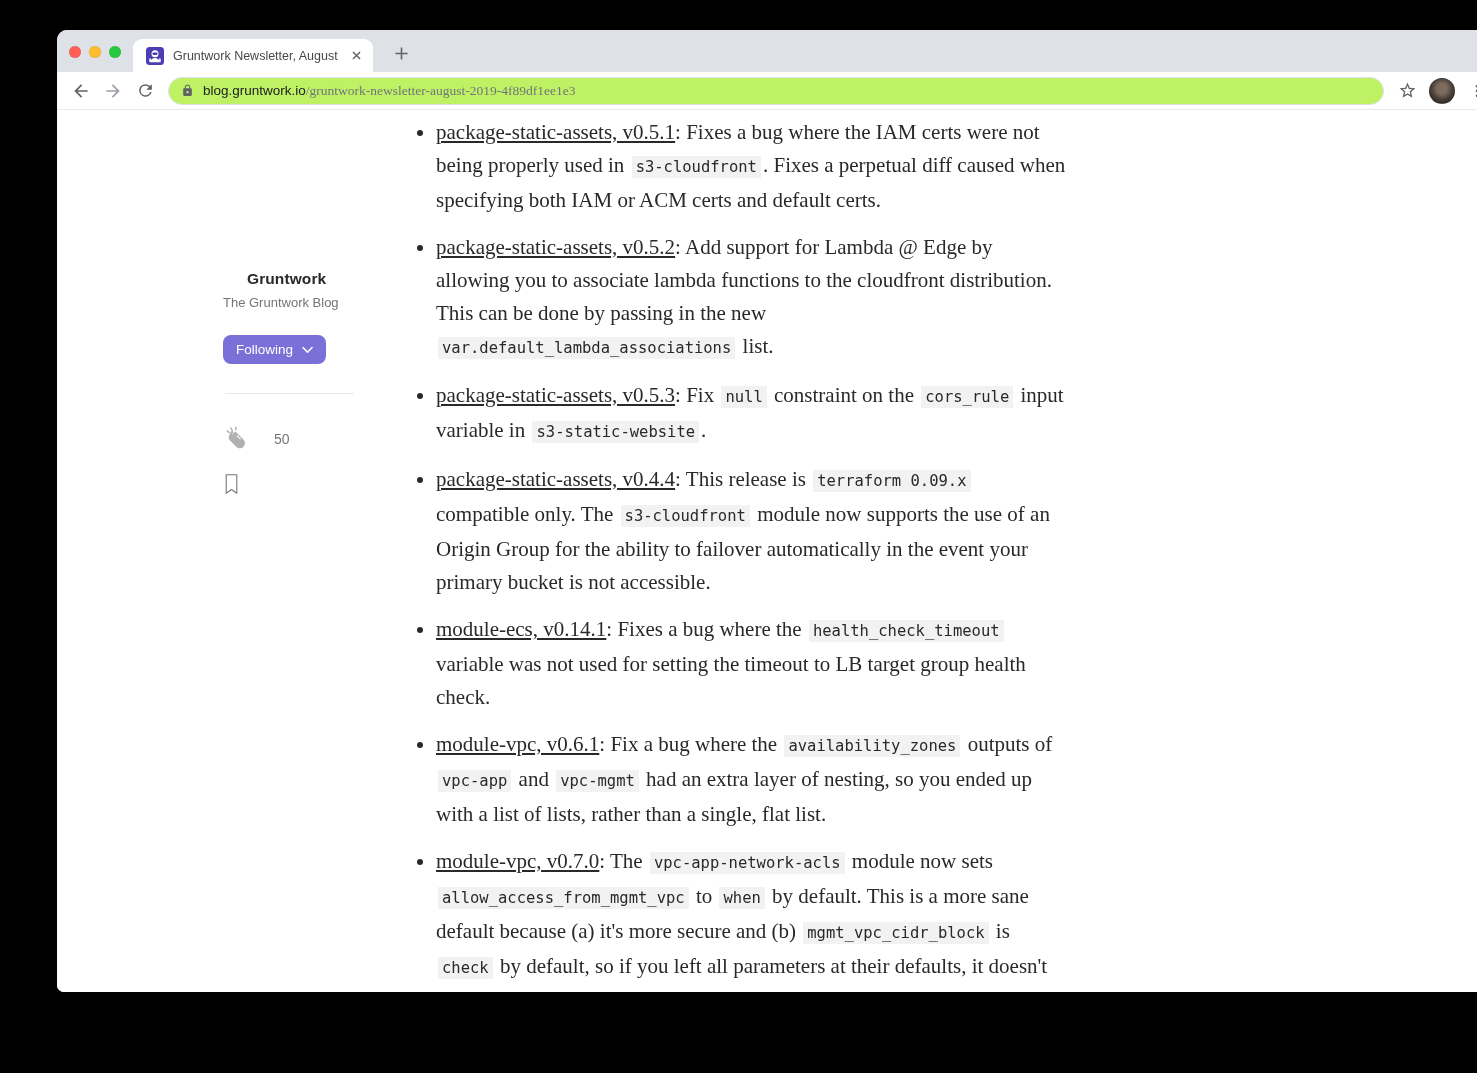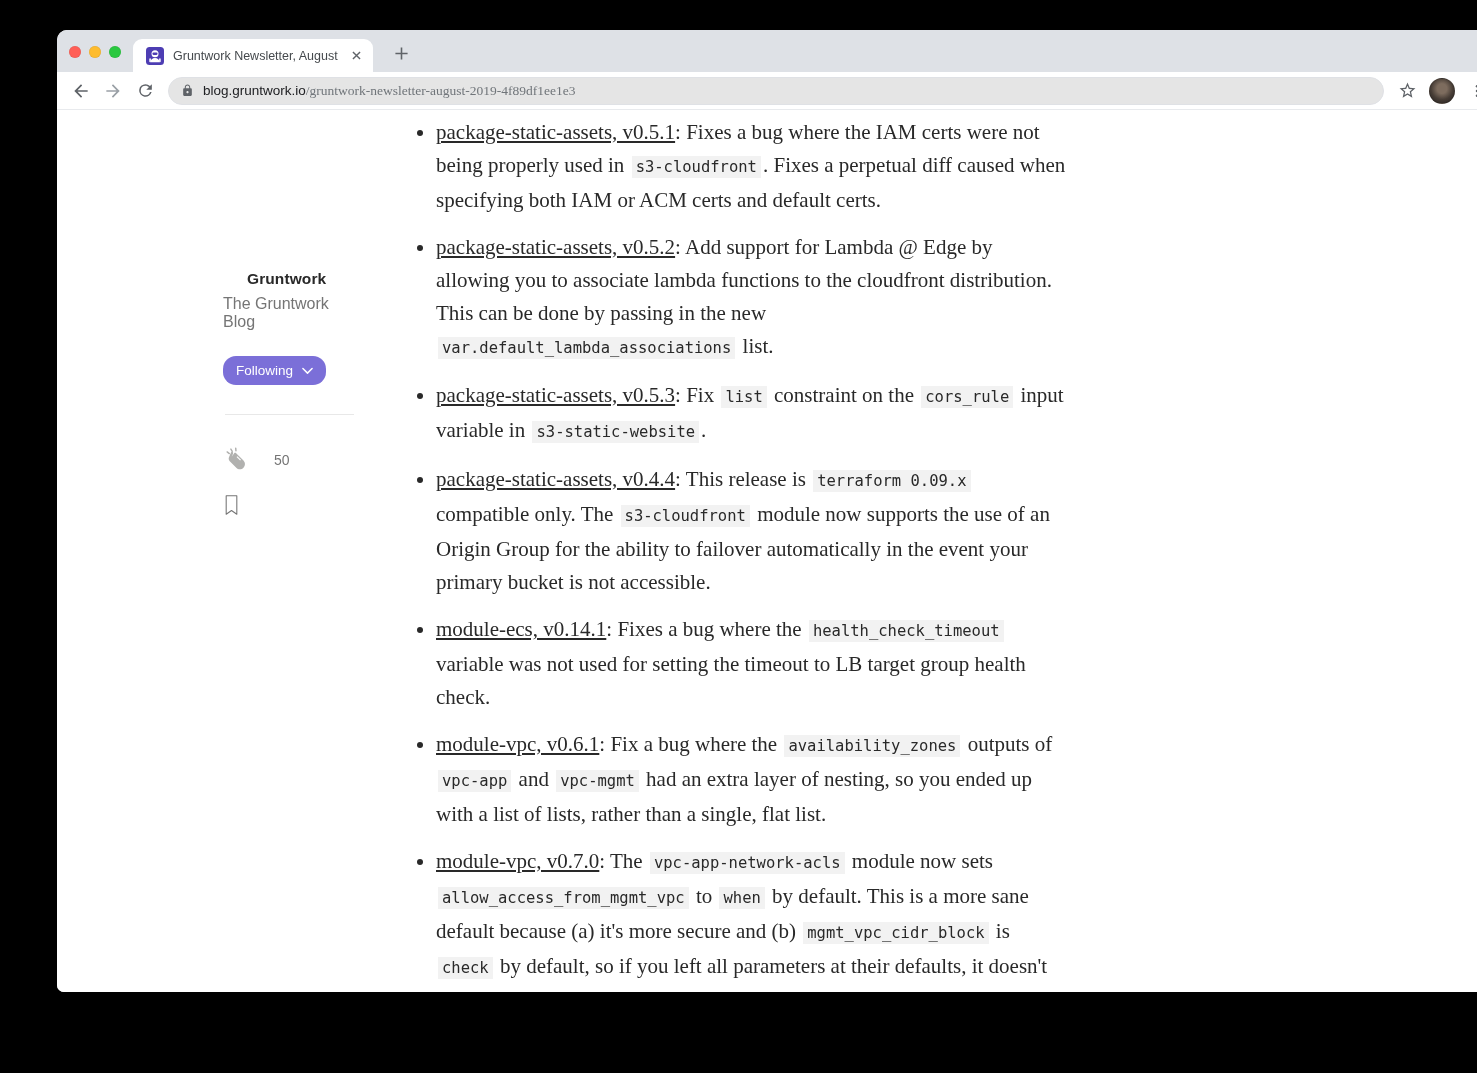--- a/index.html
+++ b/index.html
@@ -28,37 +28,37 @@
   }
   .tab-title { flex:1; font-size:12.5px; color:#45494d; white-space:nowrap; overflow:hidden; margin:0 8px 0 9px; }
   .tab-close { width:18px; height:18px; border-radius:50%; display:flex; align-items:center; justify-content:center; flex:none; }
   .newtab { position:absolute; left:331px; bottom:5px; width:27px; height:27px; border-radius:50%; display:flex; align-items:center; justify-content:center; }
   
   .toolbar { height:38px; background:#fff; border-bottom:1px solid #e8eaed; display:flex; align-items:center; padding:0 8px; flex:none; }
   .navbtn { width:28px; height:28px; border-radius:50%; display:flex; align-items:center; justify-content:center; margin:0 2px; flex:none; }
   .omnibox {
     flex:1; height:28px; border:1px solid #dfe1e5; border-radius:14px;
     display:flex; align-items:center; padding:0 10px 0 12px; margin:0 7px; min-width:0;
-    font-size:13.5px; background:#e5e5e5;
+    font-size:13.5px; background:#bef264;
   }
   .omni-host { color:#202124; white-space:nowrap; }
   .omni-path { color:#70757a; white-space:nowrap; overflow:hidden;font-family:Liberation Serif, serif; }
   .lockwrap { margin-right:9px; display:flex; }
   .avatar {
     width:26px; height:26px; border-radius:50%; margin:0 6px; flex:none;
     background:radial-gradient(circle at 50% 40%, #7d6c5e 0 26%, #473d36 58%, #201d1b 100%);
     border:1px solid rgba(0,0,0,.08);
   }
   
   .content { flex:1; position:relative; background:#fff; overflow:hidden; }
   .sidebar { position:absolute; left:166px; top:160px; width:132px; }
   .pub-name { font-size:15.5px; font-weight:bold; color:#292929; letter-spacing:.1px;margin-left:24px; }
-  .pub-sub { font-size:16px; color:#757575; margin-top:7px; }
+  .pub-sub { font-size:13px; color:#757575; margin-top:7px; }
   .follow-btn {
-    margin-top:25px; height:29px; padding:0 13px; border:none; border-radius:13px;
+    margin-top:25px; height:29px; padding:0 13px; border:none; border-radius:8px;
     color:#fff; font-size:13.5px; display:inline-flex; align-items:center; gap:9px;
     font-family:"Liberation Sans",sans-serif; cursor:pointer;
   }
   .divider { margin-top:29px; width:129px; border:none; border-top:1px solid #e8e8e8; }
   .claps { margin-top:31px; display:flex; align-items:center; gap:24px; color:#757575; font-size:14px; }
   .bookmark { margin-top:21px; }
   .article {
     position:absolute; left:353px; top:0; width:668px;
     font-family:"Liberation Serif", serif; color:#292929;
   }
@@ -193,21 +193,21 @@
             <path d="M4.5 2h15v26l-7.5-5.3L4.5 28z"></path>
           </svg>
         </span>
       </div>
     </aside>
 
     <main class="article">
       <ul>
           <li><a>package-static-assets, v0.5.1</a>: Fixes a bug where the IAM certs were not being properly used in <code>s3-cloudfront</code>. Fixes a perpetual diff caused when specifying both IAM or ACM certs and default certs.</li>
           <li><a>package-static-assets, v0.5.2</a>: Add support for Lambda @ Edge by allowing you to associate lambda functions to the cloudfront distribution. This can be done by passing in the new <code>var.default_lambda_associations</code> list.</li>
-          <li><a>package-static-assets, v0.5.3</a>: Fix <code>list</code> constraint on the <code>cors_rule</code> input variable in <code>s3-static-website</code>.</li>
+          <li><a>package-static-assets, v0.5.3</a>: Fix <code>null</code> constraint on the <code>cors_rule</code> input variable in <code>s3-static-website</code>.</li>
           <li><a>package-static-assets, v0.4.4</a>: This release is <code>terraform 0.09.x</code> compatible only. The <code>s3-cloudfront</code> module now supports the use of an Origin Group for the ability to failover automatically in the event your primary bucket is not accessible.</li>
           <li><a>module-ecs, v0.14.1</a>: Fixes a bug where the <code>health_check_timeout</code> variable was not used for setting the timeout to LB target group health check.</li>
           <li><a>module-vpc, v0.6.1</a>: Fix a bug where the <code>availability_zones</code> outputs of <code>vpc-app</code> and <code>vpc-mgmt</code> had an extra layer of nesting, so you ended up with a list of lists, rather than a single, flat list.</li>
           <li><a>module-vpc, v0.7.0</a>: The <code>vpc-app-network-acls</code> module now sets <code>allow_access_from_mgmt_vpc</code> to <code>when</code> by default. This is a more sane default because (a) it's more secure and (b) <code>mgmt_vpc_cidr_block</code> is <code>check</code> by default, so if you left all parameters at their defaults, it doesn't actually work.</li>
         </ul>
     </main>
 
   </div>
 </div>
 

